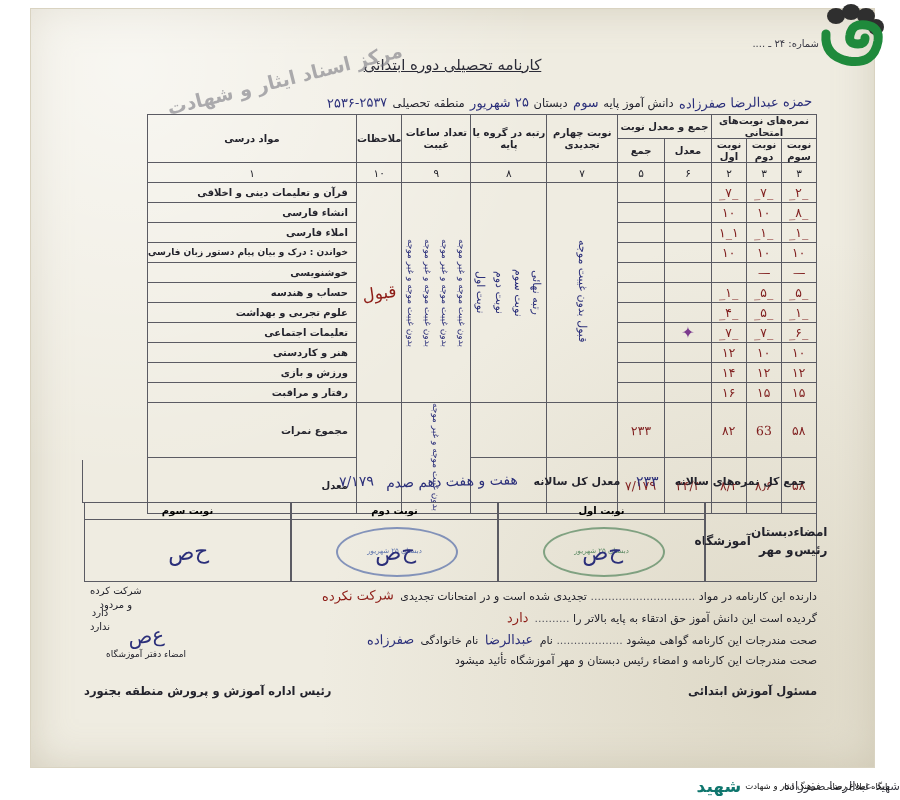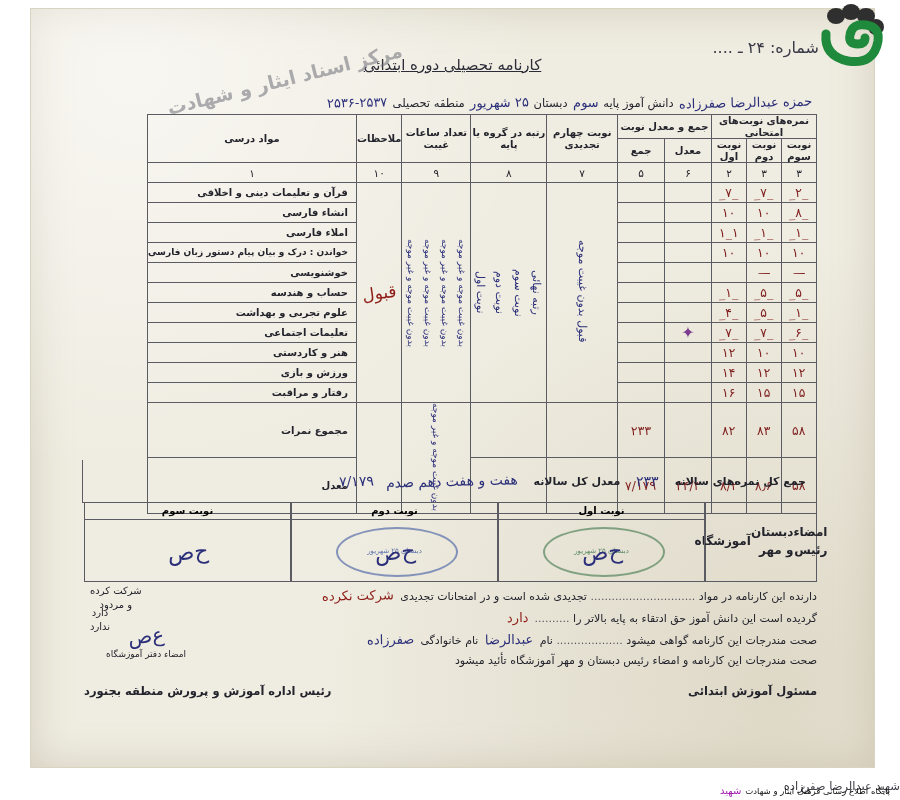--- a/index.html
+++ b/index.html
@@ -24,21 +24,21 @@
       radial-gradient(circle at 88% 90%, rgba(190,180,150,.35), rgba(255,255,255,0) 45%);
     pointer-events:none;
   }
   .paper-edge{
     position:absolute;left:0;top:0;right:0;bottom:0;
     border:1px solid #d9d3c1;
   }
 
   
   .hdr-num{
-    position:absolute;right:56px;top:30px;font-size:16px;color:#3a3a46;
+    position:absolute;right:56px;top:30px;font-size:10px;color:#3a3a46;
     letter-spacing:1px;
   }
   .doc-title{
     position:absolute;top:48px;left:0;right:0;text-align:center;
     font-size:15px;font-weight:normal;color:#2c2c38;
     text-decoration:underline;
   }
   .id-line{
     position:absolute;top:78px;right:60px;left:60px;height:24px;
     font-size:11.5px;color:#2c2c38;direction:rtl;
@@ -183,21 +183,21 @@
     background:#ffffff;
   }
   .bottom-caption{
     position:absolute;left:0;right:0;bottom:7px;text-align:right;
     font-size:11.5px;color:#3b3b44;
   }
   .brand{
     position:absolute;right:10px;bottom:4px;display:flex;align-items:center;gap:4px;
   }
   .brand .bt{font-size:8.5px;color:#111;white-space:nowrap;}
-  .brand .bm{font-size:10px;font-weight:normal;color:#a21caf;}
+  .brand .bm{font-size:17px;font-weight:bold;color:#0f766e;}
 </style>
 </head>
 <body>
 
 <div class="page">
 
   <div class="sheet">
     <div class="paper-edge"></div>
 
     <div class="hdr-num">شماره: ۲۴ ـ ....</div>
@@ -353,21 +353,21 @@
         <td><span class="grade">۱۵</span></td>
         <td><span class="grade">۱۵</span></td>
         <td><span class="grade">۱۶</span></td>
         <td></td>
         <td></td>
         <td class="subj">رفتار و مراقبت</td>
       </tr>
 
       <tr>
         <td><span class="grade">۵۸</span></td>
-        <td><span class="grade">۸۳</span></td>
+        <td><span class="grade">63</span></td>
         <td><span class="grade">۸۲</span></td>
         <td><span class="grade"></span></td>
         <td><span class="grade">۲۳۳</span></td>
         <td></td>
         <td></td>
         <td rowspan="2">
           <span class="vhand" style="font-size:9px">بدون غیبت موجه و غیر موجه</span>
         </td>
         <td rowspan="2"></td>
         <td class="subj">مجموع نمرات</td>

